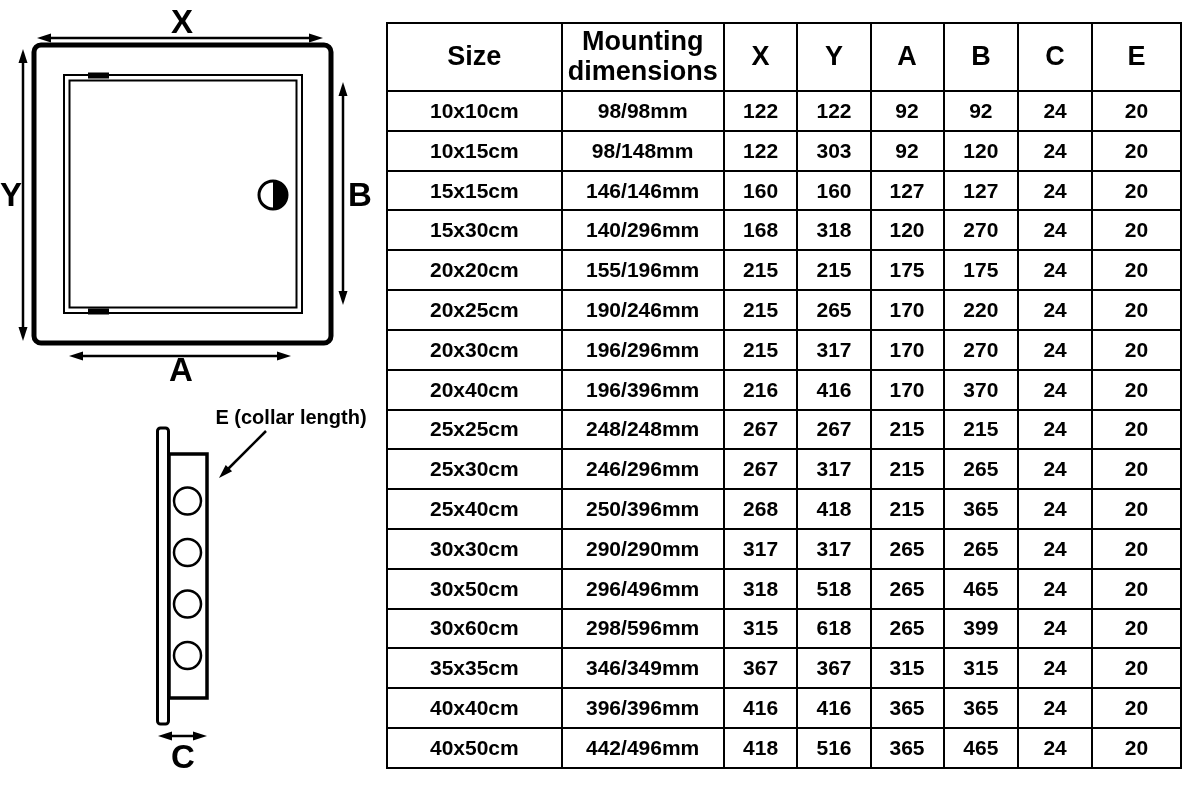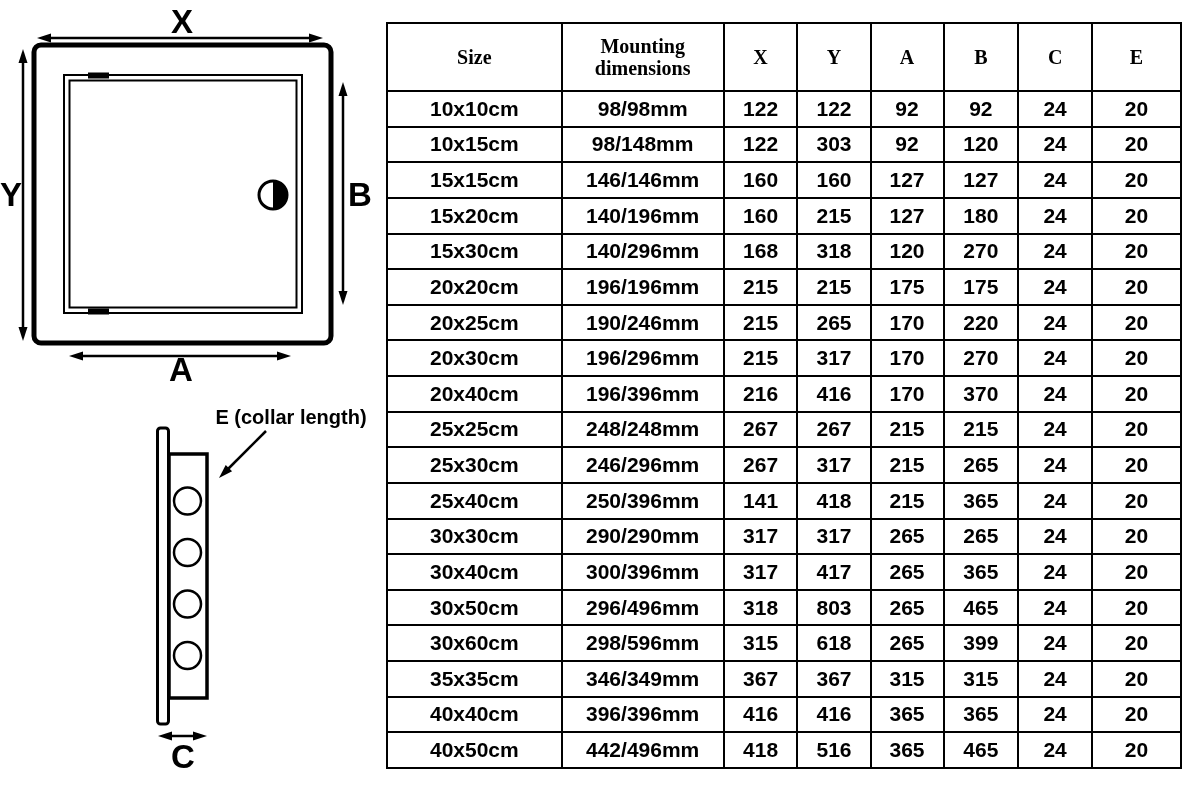--- a/index.html
+++ b/index.html
@@ -50,24 +50,23 @@
     border: 2px solid #000;
     text-align: center;
     vertical-align: middle;
     padding: 0;
     font-weight: bold;
     color: #000;
     background: #fff;
     overflow: hidden;
   }
   .spec-table thead th {
-    font-size: 20px;
+    font-size: 27px;
     line-height: 1.1;
     height: 66px;
-    font-family: Liberation Serif, serif;
   }
   .spec-table tbody td {
     font-size: 21px;
     height: 30px;
   }
 </style>
 </head>
 <body>
 
 <div class="page">
@@ -187,42 +186,32 @@
           <td>15x15cm</td>
           <td>146/146mm</td>
           <td>160</td>
           <td>160</td>
           <td>127</td>
           <td>127</td>
           <td>24</td>
           <td>20</td>
         </tr>
         <tr>
-          <td>15x20cm</td>
-          <td>140/196mm</td>
-          <td>160</td>
-          <td>215</td>
-          <td>127</td>
-          <td>180</td>
-          <td>24</td>
-          <td>20</td>
-        </tr>
-        <tr>
           <td>15x30cm</td>
           <td>140/296mm</td>
           <td>168</td>
           <td>318</td>
           <td>120</td>
           <td>270</td>
           <td>24</td>
           <td>20</td>
         </tr>
         <tr>
           <td>20x20cm</td>
-          <td>196/196mm</td>
+          <td>155/196mm</td>
           <td>215</td>
           <td>215</td>
           <td>175</td>
           <td>175</td>
           <td>24</td>
           <td>20</td>
         </tr>
         <tr>
           <td>20x25cm</td>
           <td>190/246mm</td>
@@ -269,52 +258,42 @@
           <td>267</td>
           <td>317</td>
           <td>215</td>
           <td>265</td>
           <td>24</td>
           <td>20</td>
         </tr>
         <tr>
           <td>25x40cm</td>
           <td>250/396mm</td>
-          <td>141</td>
+          <td>268</td>
           <td>418</td>
           <td>215</td>
           <td>365</td>
           <td>24</td>
           <td>20</td>
         </tr>
         <tr>
           <td>30x30cm</td>
           <td>290/290mm</td>
           <td>317</td>
           <td>317</td>
           <td>265</td>
           <td>265</td>
           <td>24</td>
           <td>20</td>
         </tr>
         <tr>
-          <td>30x40cm</td>
-          <td>300/396mm</td>
-          <td>317</td>
-          <td>417</td>
-          <td>265</td>
-          <td>365</td>
-          <td>24</td>
-          <td>20</td>
-        </tr>
-        <tr>
           <td>30x50cm</td>
           <td>296/496mm</td>
           <td>318</td>
-          <td>803</td>
+          <td>518</td>
           <td>265</td>
           <td>465</td>
           <td>24</td>
           <td>20</td>
         </tr>
         <tr>
           <td>30x60cm</td>
           <td>298/596mm</td>
           <td>315</td>
           <td>618</td>

